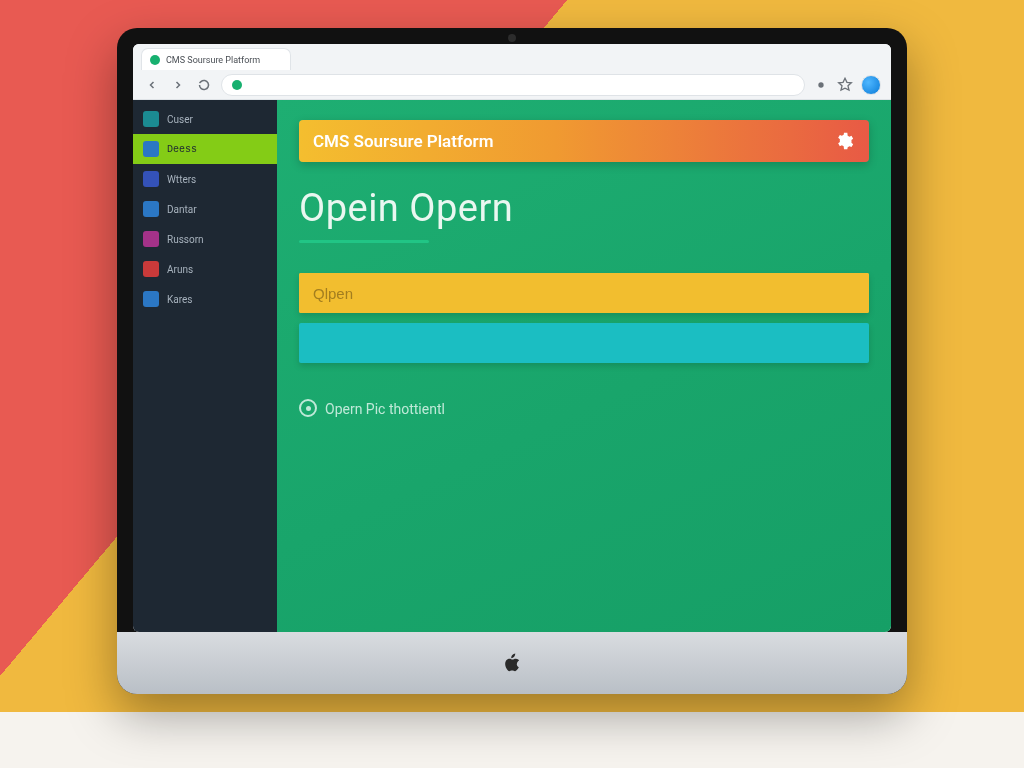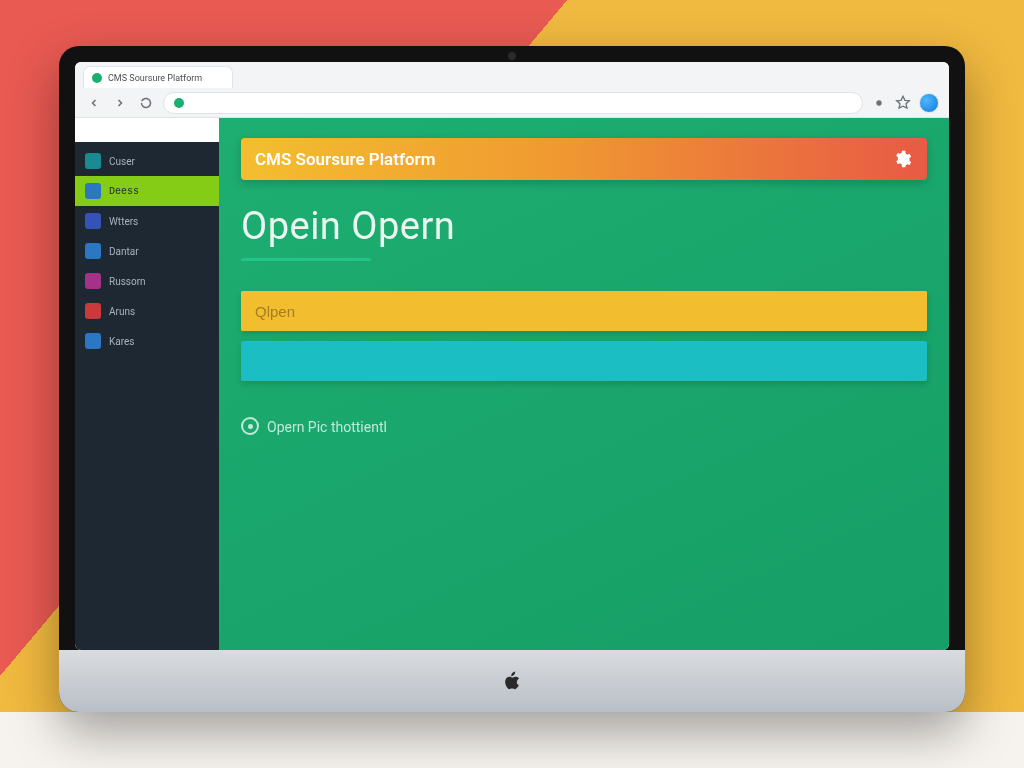--- a/index.html
+++ b/index.html
@@ -13,22 +13,22 @@
 }
 .desk {
   position: absolute; bottom: 0; left: 0; right: 0; height: 56px;
   background: #f6f3ee;
 }
 
 
 .monitor {
   position: absolute;
   left: 50%; transform: translateX(-50%);
-  top: 46px;
-  width: 906px; height: 666px;
+  top: 28px;
+  width: 790px; height: 666px;
 }
 .bezel {
   position: absolute; inset: 0;
   border-radius: 20px;
   background: #111;
   box-shadow: 0 20px 50px rgba(0,0,0,0.35);
 }
 .screen {
   position: absolute;
   left: 16px; right: 16px; top: 16px; bottom: 62px;
@@ -103,21 +103,20 @@
 
 
 .app {
   flex: 1; display: flex; min-height: 0;
 }
 .sidebar {
   flex: 0 0 144px;
   background: #1e2833;
   display: flex; flex-direction: column;
   padding-top: 4px;
-  margin-top: 24px;
 }
 .side-item {
   height: 30px; display: flex; align-items: center; gap: 8px;
   padding: 0 10px; font-size: 10px; color: #a7b2bd;
   cursor: pointer;
 }
 .side-item.active {
   background: #84cc16; color: #1e2833; font-family: Liberation Mono, monospace;
 }
 .side-ico {

